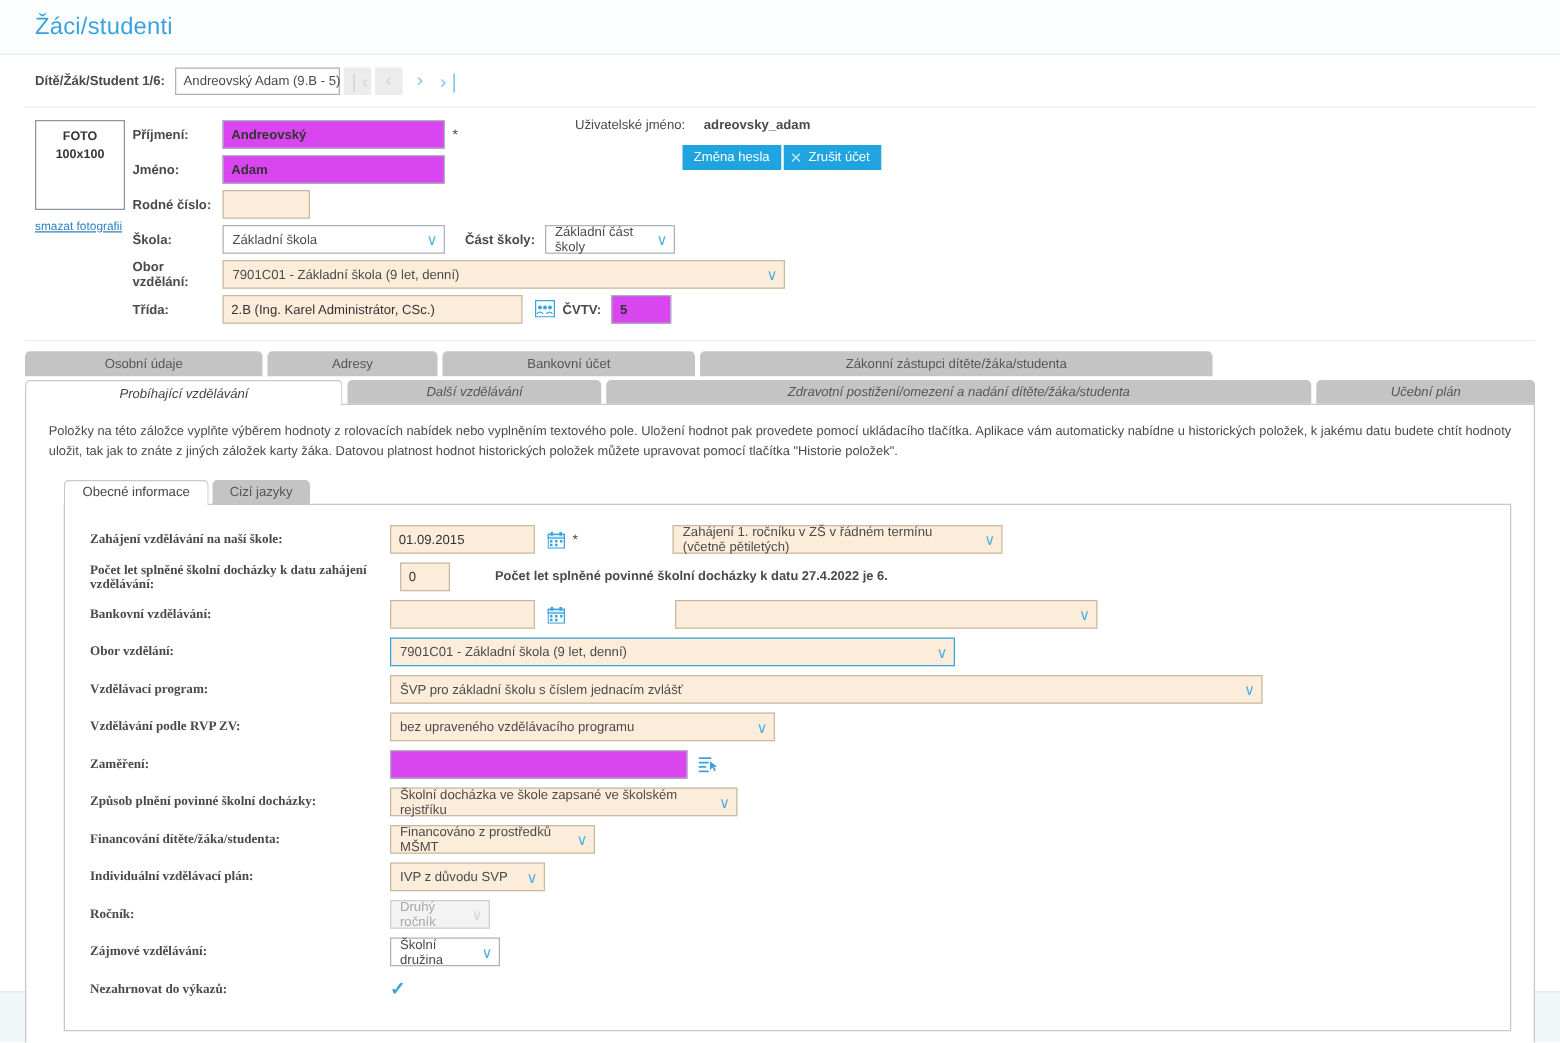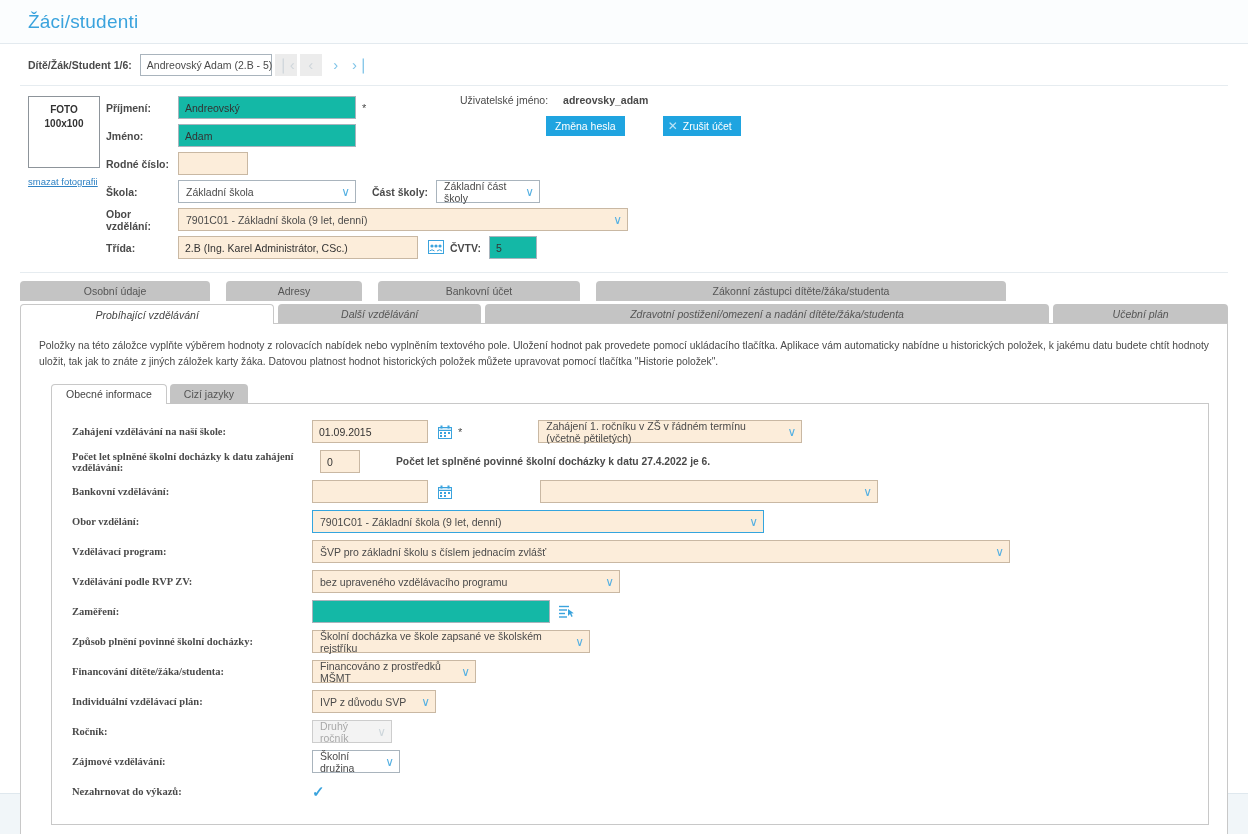--- a/index.html
+++ b/index.html
@@ -61,47 +61,47 @@
   .photo-link {
     display:block; margin-top:8px; font-size:9.5px; color:#2f82c4;
     text-decoration:underline; white-space:nowrap;
   }
 
   .fields-col { flex:1; }
   .frow { display:flex; align-items:center; margin-bottom:5px; height:23px; }
   .flabel { font-size:10.5px; color:#4a4a4a; font-weight:bold; }
   .flabel.w72 { width:72px; }
   .inp {
-    height:23px; border:1px solid #a9b4bd; background:#14b8a6;
-    font-size:10.5px; color:#333; font-weight:normal;
+    height:23px; border:1px solid #a9b4bd; background:#d946ef;
+    font-size:10.5px; color:#333; font-weight:bold;
     display:flex; align-items:center; padding:0 6px;
   }
   .inp.cream { background:#fcedda; border-color:#c9b8a3; font-weight:normal; }
   .sel {
     height:23px; border:1px solid #a9b4bd; background:#fff;
     font-size:10.5px; color:#4a4a4a;
     display:flex; align-items:center; justify-content:space-between; padding:0 5px 0 7px;
   }
   .sel.cream { background:#fcedda; border-color:#c9b8a3; }
   .req { color:#4a4a4a; margin-left:6px; font-size:11px; }
 
   .user-block { position:absolute; left:440px; top:8px; }
   .user-line { font-size:10.5px; color:#4a4a4a; }
   .user-line .val { margin-left:12px; font-weight:bold; color:#4a4a4a;}
-  .btnrow { margin-top:10px; display:flex;gap:36px; }
+  .btnrow { margin-top:10px; display:flex; }
   .bluebtn {
     background:#1fa4e0; color:#fff; font-size:10.5px; height:20px;
     display:inline-flex; align-items:center; padding:0 9px; white-space:nowrap;
   }
   .bluebtn.ico { padding-left:5px; }
   .bluebtn .x { font-size:12px; color:#bfe5f7; margin-right:5px; font-weight:300;}
   .gap2 { margin-left:2px; }
 
   
-  .tabs-outer { margin-top:8px; display:flex; gap:16px; }
+  .tabs-outer { margin-top:8px; display:flex; gap:4px; }
   .tab {
     background:#c4c4c4; color:#555; font-size:10.5px;
     height:20px; display:flex; align-items:center; justify-content:center;
     border-radius:4px 4px 0 0; white-space:nowrap;
   }
   .tabs-row2 { display:flex; gap:4px; margin-top:3px;font-style:italic; }
   .tab.active {
     background:#fff; color:#444; border:1px solid #c8c8c8; border-bottom:none;
     position:relative; z-index:3;
   }
@@ -169,21 +169,21 @@
 
   <div class="titlebar">
     <div class="title">Žáci/studenti</div>
   </div>
 
   <div class="content">
 
     <div class="navrow">
       <span class="lbl">Dítě/Žák/Student 1/6:</span>
       <div class="combo" style="width:132px">
-        <span>Andreovský Adam (2.B - 5)</span>
+        <span>Andreovský Adam (9.B - 5)</span>
         <span class="chev">∨</span>
       </div>
       <span class="navbtn disabled">❘‹</span>
       <span class="navbtn disabled">‹</span>
       <span class="navbtn">›</span>
       <span class="navbtn">›❘</span>
     </div>
 
     <div class="detail">
 

